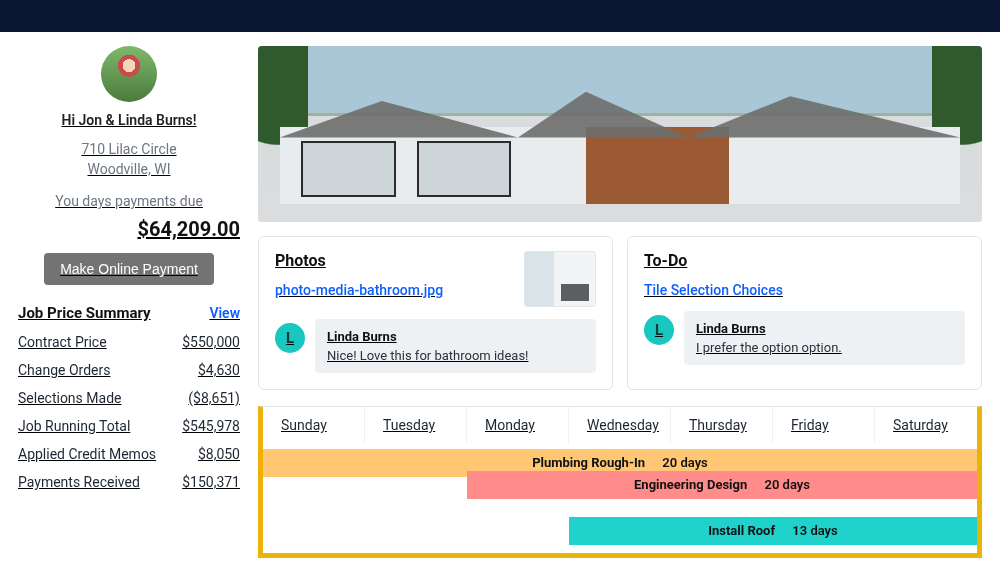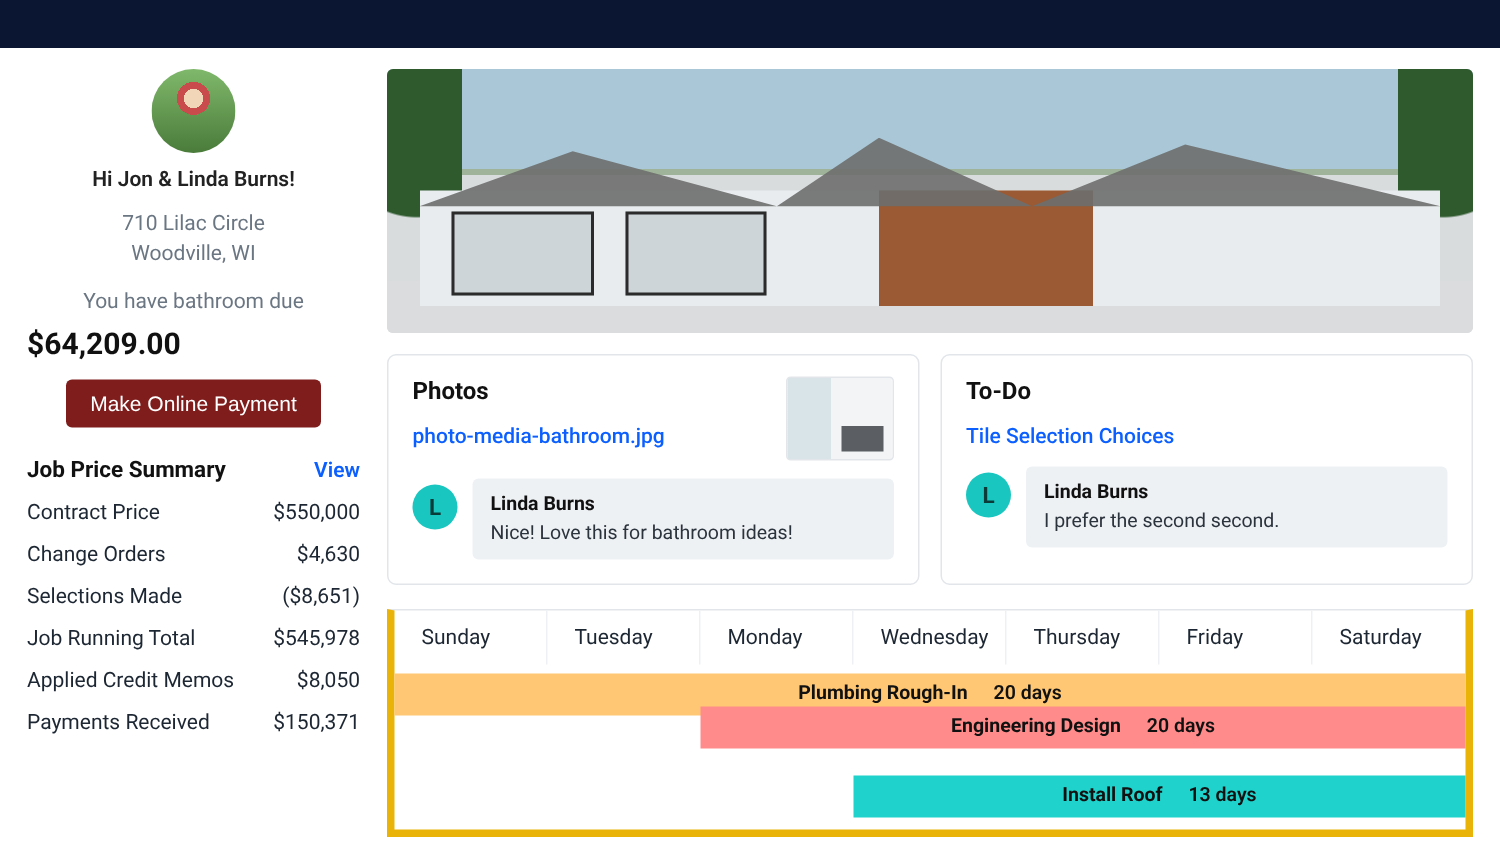--- a/index.html
+++ b/index.html
@@ -11,20 +11,21 @@
     overflow: hidden;
   }
   .topbar {
     background: #0b1732;
     height: 32px;
     width: 100%;
   }
   .layout {
     display: flex;
     height: calc(575px - 32px);
+    text-decoration: underline;
   }
   .sidebar {
     width: 258px;
     padding: 14px 18px 0 18px;
   }
   .main {
     flex: 1;
     padding: 14px 18px 0 0;
     overflow: hidden;
   }
@@ -32,24 +33,24 @@
     width: 56px; height: 56px;
     border-radius: 50%;
     margin: 0 auto 10px auto;
     background: radial-gradient(circle at 50% 35%, #f2d6b8 0 14%, #c94b4b 14% 24%, transparent 24%),
                 linear-gradient(#7fb86b, #4a7b3a);
     display: block;
   }
   .greeting { text-align: center; font-weight: 600; font-size: 14px; color:#222; }
   .address  { text-align: center; color:#6b7683; font-size:14px; margin-top:12px; line-height:1.4;}
   .due-msg  { text-align: center; color:#6b7683; font-size:14px; margin-top:14px;}
-  .amount   { text-align: left; font-weight:700; font-size:20px; margin-top:8px; color:#111;}
+  .amount   { text-align: right; font-weight:700; font-size:20px; margin-top:8px; color:#111;}
   .paybtn   {
     display:block; margin:12px auto 0 auto;
-    background:#7f1d1d; color:#fff; border:none;
+    background:#737373; color:#fff; border:none;
     padding:8px 16px; font-size:14px; border-radius:4px;
     font-weight:500; cursor:pointer;
   }
   .summary-block { margin-top:19px; }
   .summary-head { display:flex; justify-content:space-between; align-items:baseline; padding-bottom:6px;}
   .summary-head h3 { font-size:15px; font-weight:700; color:#111;}
   .summary-head a  { color:#0b5fff; font-size:14px; font-weight:600; text-decoration:none;}
   .summary-row { display:flex; justify-content:space-between; font-size:14px; color:#1d2733; padding:6px 0;}
   .hero {
     width:100%; height:176px; border-radius:4px; overflow:hidden; position:relative;
@@ -141,21 +142,21 @@
 
 <div class="layout">
 
   <aside class="sidebar">
     <div class="avatar"></div>
     <div class="greeting">Hi Jon &amp; Linda Burns!</div>
     <div class="address">
       <div>710 Lilac Circle</div>
       <div>Woodville, WI</div>
     </div>
-    <div class="due-msg">You have bathroom due</div>
+    <div class="due-msg">You days payments due</div>
     <div class="amount">$64,209.00</div>
     <button class="paybtn">Make Online Payment</button>
 
     <div class="summary-block">
       <div class="summary-head">
         <h3>Job Price Summary</h3>
         <a href="#">View</a>
       </div>
       <div class="summary-row">
         <span>Contract Price</span>
@@ -215,21 +216,21 @@
         </div>
       </div>
 
       <div class="card">
         <h4>To-Do</h4>
         <a href="#" class="bluelink">Tile Selection Choices</a>
         <div class="comment">
           <div class="avatar-sm">L</div>
           <div class="bubble">
             <div class="name">Linda Burns</div>
-            <div class="msg">I prefer the second second.</div>
+            <div class="msg">I prefer the option option.</div>
           </div>
         </div>
       </div>
     </div>
 
     <div class="schedule">
       <div class="daysrow">
         <div class="daycell">Sunday</div>
         <div class="daycell">Tuesday</div>
         <div class="daycell">Monday</div>

